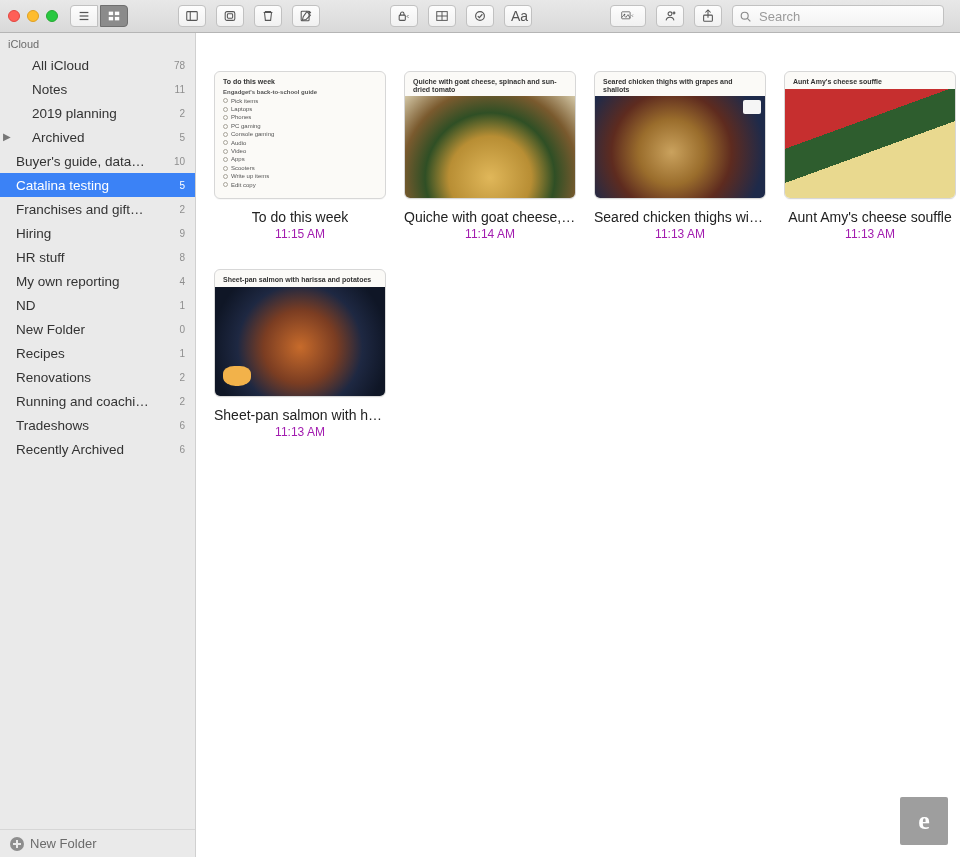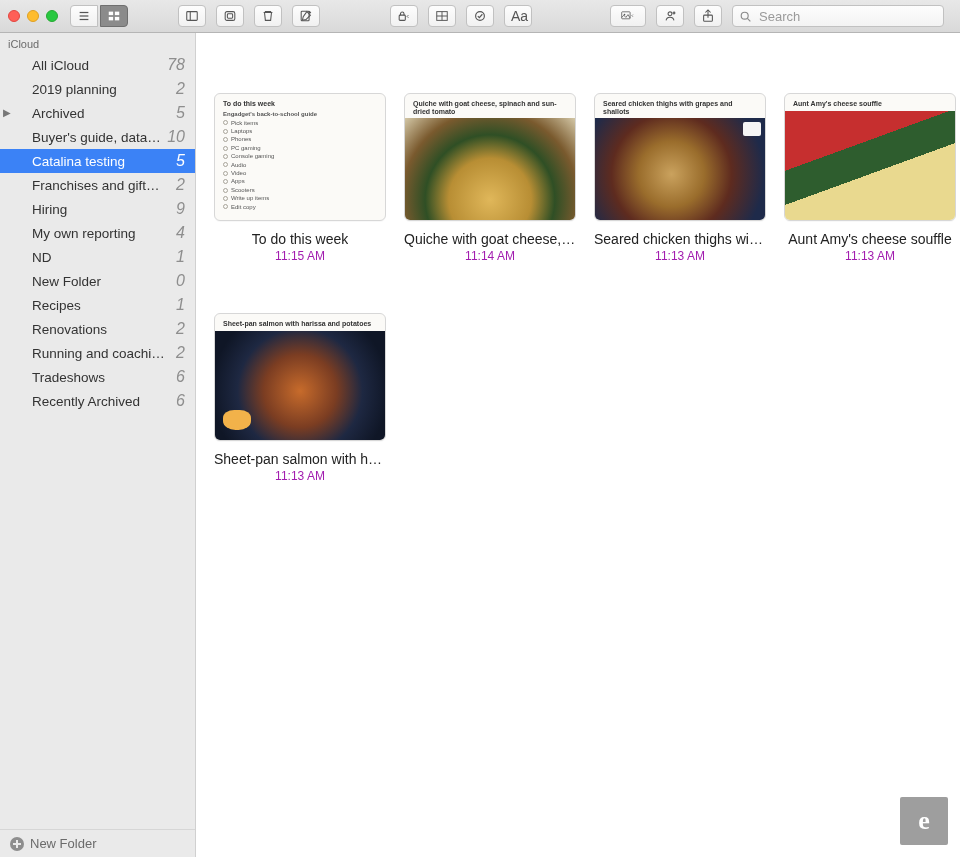--- a/index.html
+++ b/index.html
@@ -99,32 +99,31 @@
   .sb-list { flex:1; overflow:auto; }
   .sb-row {
     display:flex; align-items:center;
     height: 24px;
     padding-left: 32px;
     padding-right: 10px;
     font-size: 13.5px;
     color:#333;
     position:relative;
   }
-  .sb-row.indent { }
+  .sb-row.indent { padding-left: 16px; }
   .sb-row .label {
     flex:1;
     white-space:nowrap;
     overflow:hidden;
     text-overflow:ellipsis;
   }
   .sb-row .count {
     color:#8e8e8e;
-    font-size:16px;
+    font-size:10px;
     padding-left:4px;
-    font-style:italic;
   }
   .sb-row.selected {
     background:#3b82f6;
     color:#fff;
   }
   .sb-row.selected .count { color:#fff; }
   .sb-disclosure {
     position:absolute; left:3px; top:7px;
     width:10px; height:10px;
     color:#777;
@@ -159,21 +158,21 @@
     background:#fff;
     overflow:auto;
     padding: 38px 18px 18px 18px;
   }
   .note-grid {
     display:grid;
     grid-template-columns: repeat(4, 172px);
     column-gap: 18px;
     row-gap: 28px;
   }
-  .note-card { display:flex; flex-direction:column; align-items:center;margin-top:22px; }
+  .note-card { display:flex; flex-direction:column; align-items:center; }
   .card-frame {
     width:172px; height:128px;
     border:1px solid #d7d7d7;
     border-radius:6px;
     background:#fbfaf7;
     overflow:hidden;
     box-shadow: 0 1px 1px rgba(0,0,0,.03);
     display:flex; flex-direction:column;
   }
   .card-title-inside {
@@ -377,20 +376,24 @@
 <div class="workspace">
 
   <div class="sidebar">
     <div class="sb-header">iCloud</div>
     <div class="sb-list" id="sb-list">
         <div class="sb-row">
           <span class="label">All iCloud</span>
           <span class="count">78</span>
         </div>
         <div class="sb-row">
+          <span class="label">Notes</span>
+          <span class="count">11</span>
+        </div>
+        <div class="sb-row">
           <span class="label">2019 planning</span>
           <span class="count">2</span>
         </div>
         <div class="sb-row">
           <span class="sb-disclosure">▶</span>
           <span class="label">Archived</span>
           <span class="count">5</span>
         </div>
         <div class="sb-row indent">
           <span class="label">Buyer's guide, data…</span>
@@ -400,20 +403,24 @@
           <span class="label">Catalina testing</span>
           <span class="count">5</span>
         </div>
         <div class="sb-row indent">
           <span class="label">Franchises and gift…</span>
           <span class="count">2</span>
         </div>
         <div class="sb-row indent">
           <span class="label">Hiring</span>
           <span class="count">9</span>
+        </div>
+        <div class="sb-row indent">
+          <span class="label">HR stuff</span>
+          <span class="count">8</span>
         </div>
         <div class="sb-row indent">
           <span class="label">My own reporting</span>
           <span class="count">4</span>
         </div>
         <div class="sb-row indent">
           <span class="label">ND</span>
           <span class="count">1</span>
         </div>
         <div class="sb-row indent">

